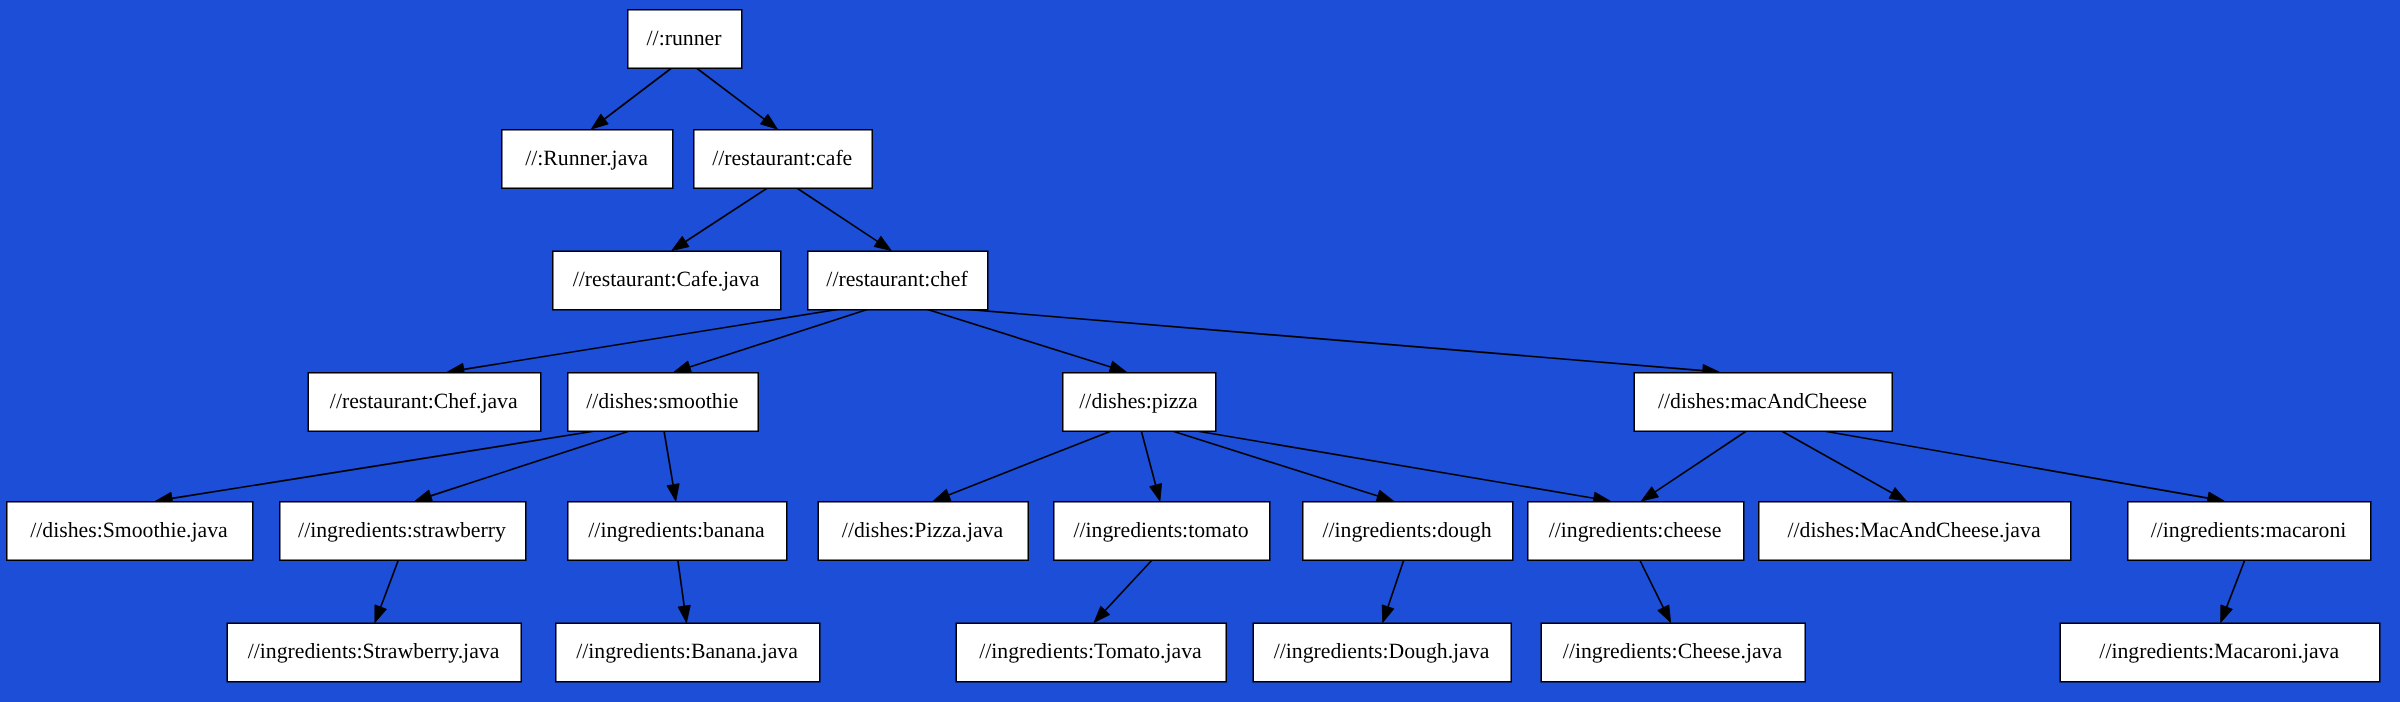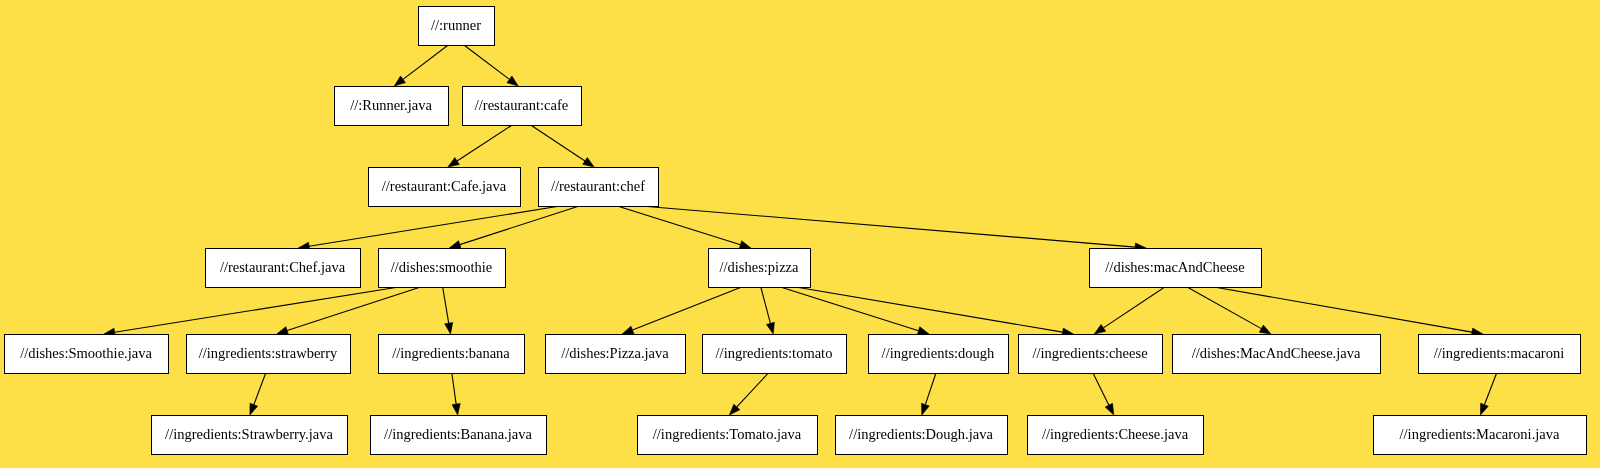--- a/index.html
+++ b/index.html
@@ -4,21 +4,21 @@
 <style>
   html, body {
     margin: 0;
     padding: 0;
     background: #ffffff;
   }
   #canvas {
     position: relative;
     width: 1600px;
     height: 468px;
-    background: #fde047;
+    background: #1d4ed8;
     overflow: hidden;
   }
   #graph-svg {
     position: absolute;
     top: 0;
     left: 0;
     width: 1600px;
     height: 468px;
   }
   .node-box {

